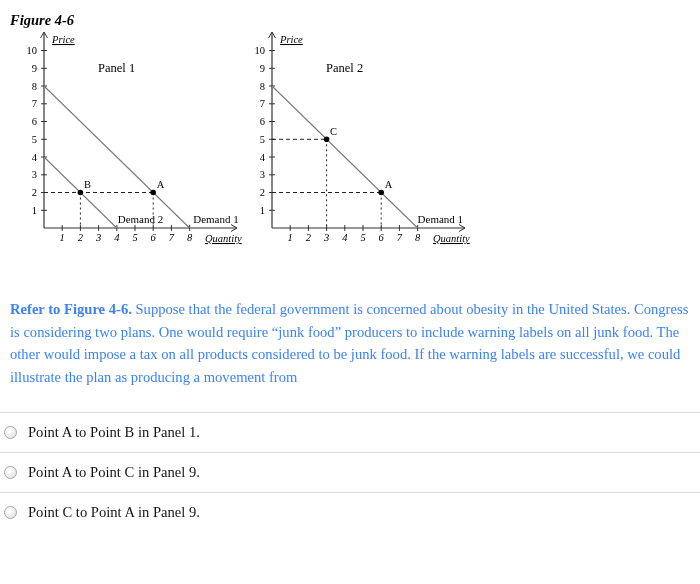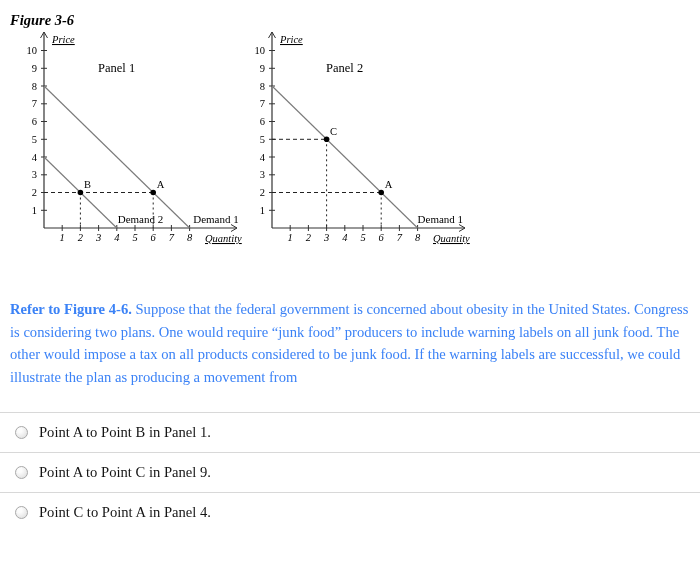--- a/index.html
+++ b/index.html
@@ -16,37 +16,37 @@
   #panel-0{left:0;}
   #panel-1{left:228px;}
   .question{
     position:absolute;left:10px;top:298px;width:684px;margin:0;
     font-size:14.6px;line-height:22.6px;color:#3b82f6;
   }
   .question strong{font-weight:bold;}
   .options{position:absolute;left:0;top:412px;width:700px;}
   .option-row{
     height:40px;display:flex;align-items:center;
-    padding-left:15px;border-top:1px solid #d8d8d8;cursor:pointer;
+    padding-left:4px;border-top:1px solid #d8d8d8;cursor:pointer;
     box-sizing:border-box;
   }
   .radio{
     width:11px;height:11px;border-radius:50%;
     border:1px solid #a8a8a8;
     background:radial-gradient(circle at 35% 30%, #fcfcfc 20%, #dedede 90%);
     margin-right:11px;flex:none;
   }
   .option-label{font-size:14.6px;color:#141414;}
 </style>
 </head>
 <body>
 
 <div class="page">
 
-  <div class="figure-title">Figure 3-6</div>
+  <div class="figure-title">Figure 4-6</div>
 
   <div class="charts">
     <svg id="panel-0" class="panel-svg" width="250" height="226">
         <line x1="44" y1="202" x2="44" y2="6" stroke="#333333" stroke-width="1.2"></line>
         <path d="M 40.5 12 L 44 6 L 47.5 12" fill="none" stroke="#333333" stroke-width="1"></path>
         <line x1="44" y1="202" x2="237" y2="202" stroke="#333333" stroke-width="1.2"></line>
         <path d="M 231 198.5 L 237 202 L 231 205.5" fill="none" stroke="#333333" stroke-width="1"></path>
         <line x1="41" y1="184.3" x2="47" y2="184.3" stroke="#333333" stroke-width="1"></line>
         <text x="37" y="187.8" text-anchor="end" font-size="10.5" font-family="&quot;Liberation Serif&quot;,serif" fill="#000000">1</text>
         <line x1="41" y1="166.5" x2="47" y2="166.5" stroke="#333333" stroke-width="1"></line>
@@ -161,17 +161,17 @@
     <div class="option-row">
       <span class="radio"></span>
       <span class="option-label">Point A to Point B in Panel 1.</span>
     </div>
     <div class="option-row">
       <span class="radio"></span>
       <span class="option-label">Point A to Point C in Panel 9.</span>
     </div>
     <div class="option-row">
       <span class="radio"></span>
-      <span class="option-label">Point C to Point A in Panel 4.</span>
+      <span class="option-label">Point C to Point A in Panel 9.</span>
     </div>
   </div>
 
 </div>
 
 </body></html>

